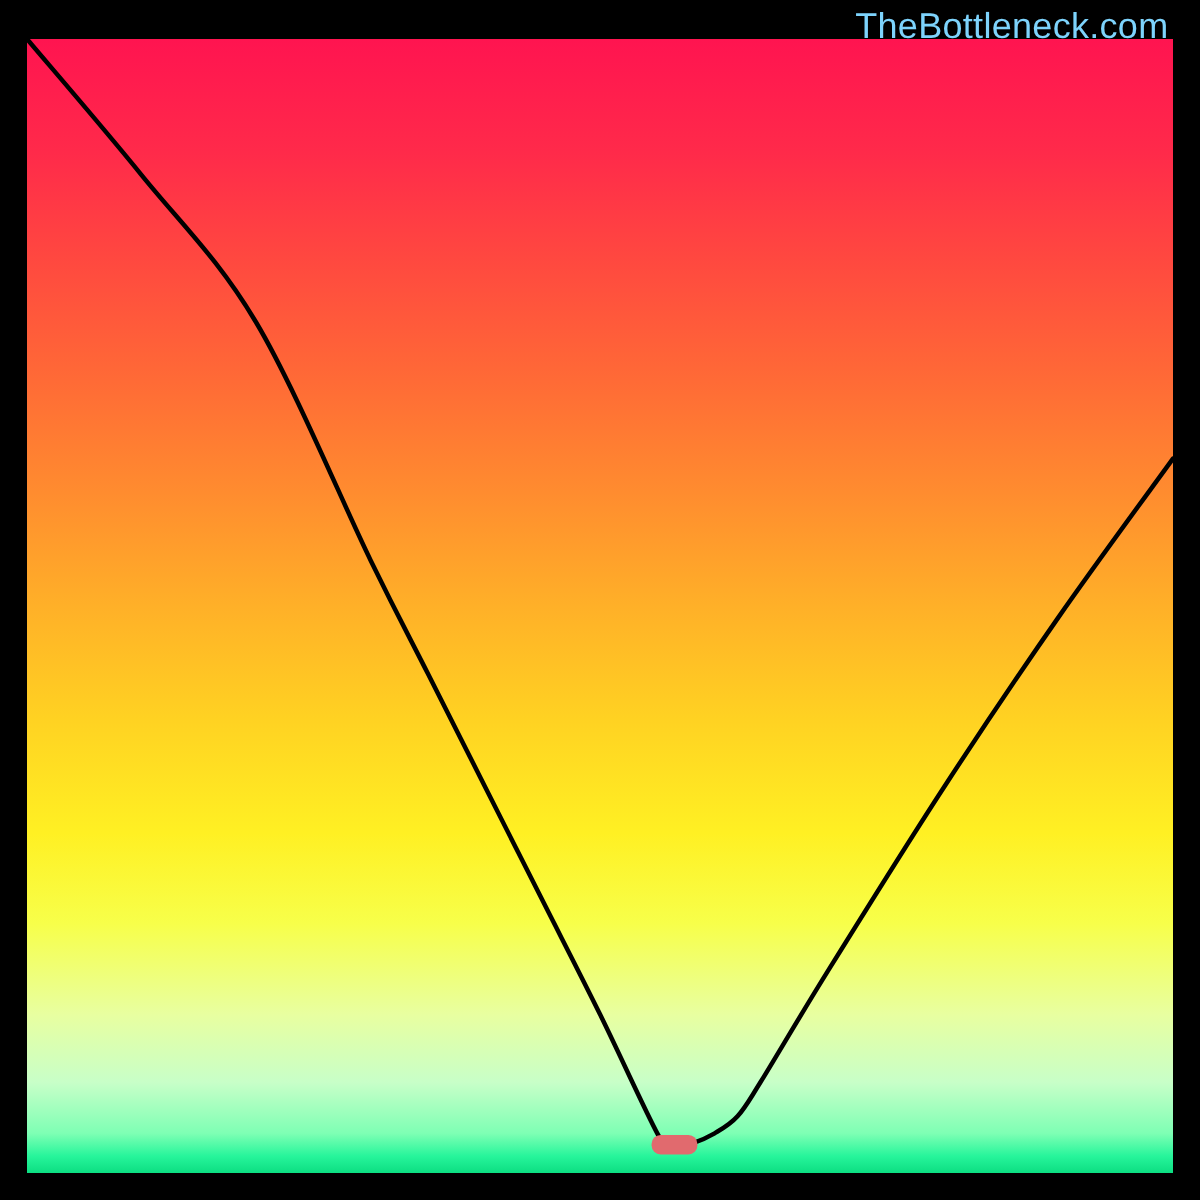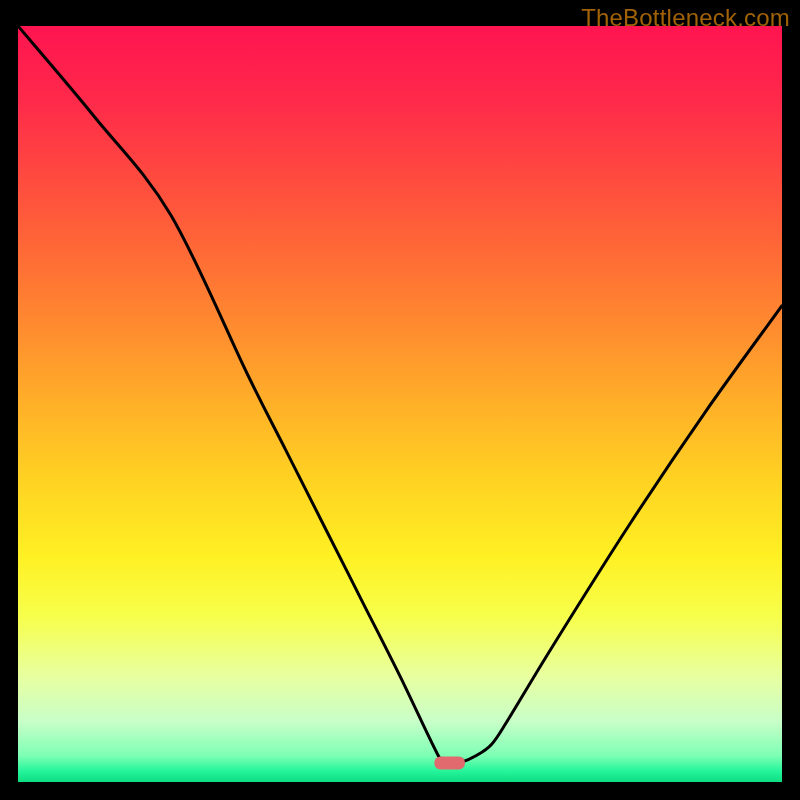--- a/index.html
+++ b/index.html
@@ -13,22 +13,22 @@
   }
   .frame {
     position: relative;
     width: 800px;
     height: 800px;
     background: #000;
   }
   .watermark {
     position: absolute;
     top: 4px;
-    right: 10px;
-    color: #a16207;
+    right: 21px;
+    color: #7dd3fc;
     font-size: 24px;
     font-weight: 500;
     letter-spacing: 0.2px;
     z-index: 10;
   }
   .plot-area {
     position: absolute;
     left: 18px;
     top: 26px;
     width: 764px;

